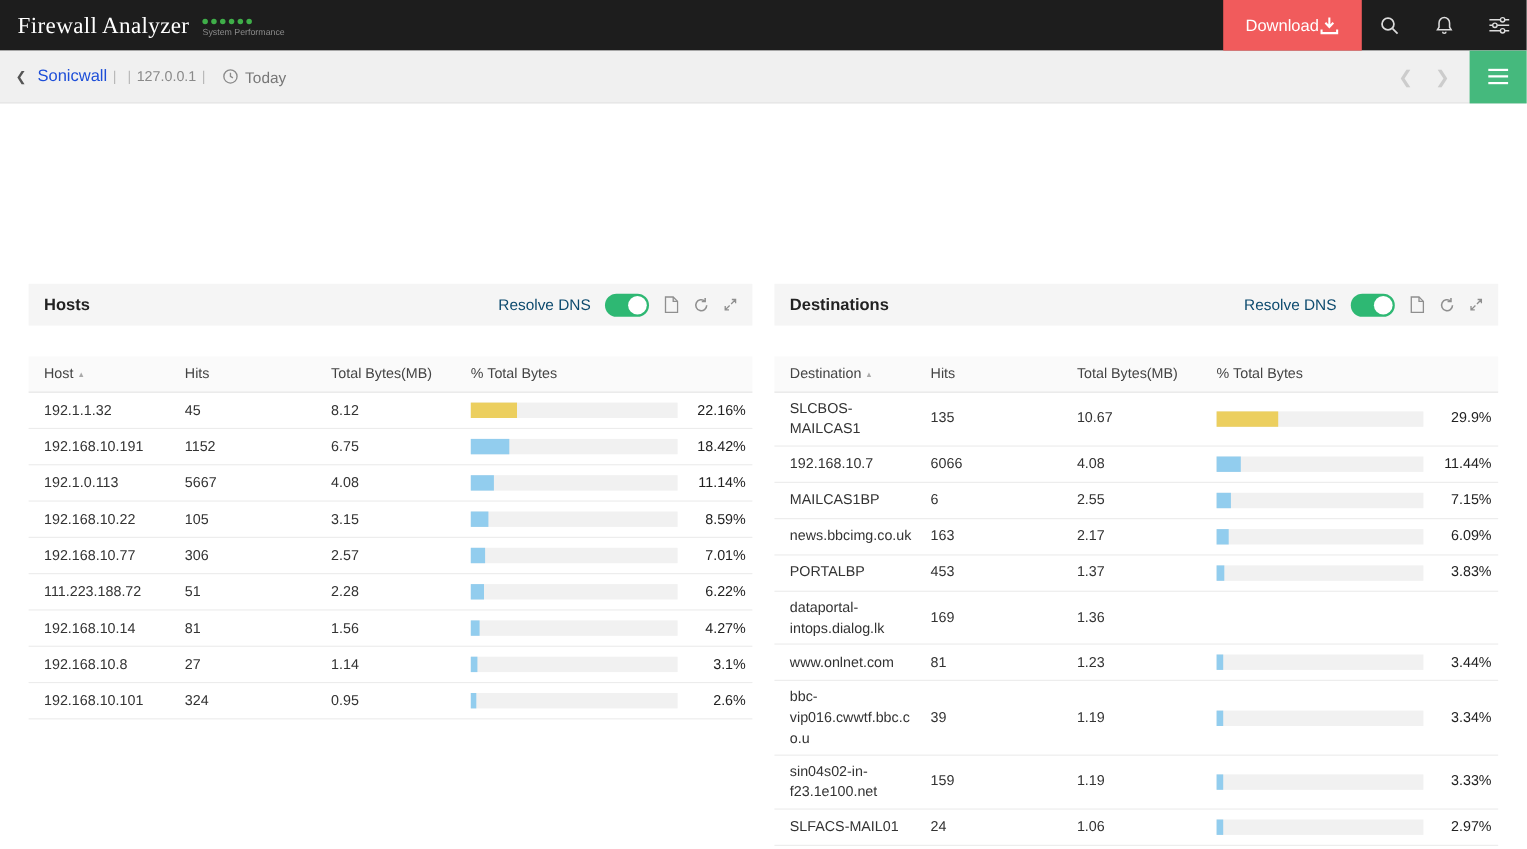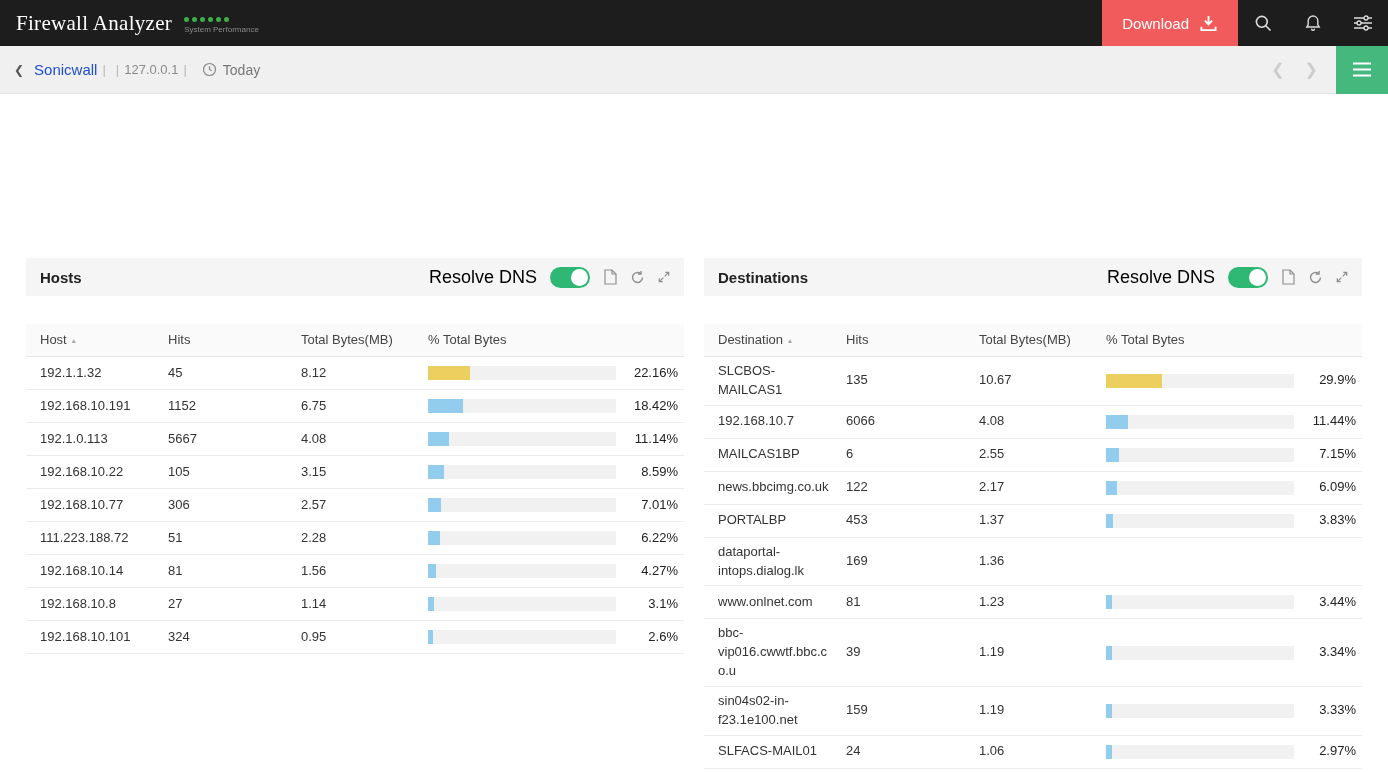--- a/index.html
+++ b/index.html
@@ -8,42 +8,42 @@
 
   
   .topbar{height:46px;background:#1d1d1d;display:flex;align-items:center;padding-left:16px}
   .brand{display:flex;align-items:center;gap:12px}
   .brand-title{font-family:"Liberation Serif",serif;color:#fff;font-size:21px;letter-spacing:.3px}
   .perf{display:flex;flex-direction:column;gap:3px;margin-top:4px;cursor:pointer}
   .dots{display:flex;gap:3px}
   .dots i{width:5px;height:5px;border-radius:50%;background:#3fae49;display:block}
   .perf-label{font-size:8px;color:#8a8a8a;white-space:nowrap}
   .topbar-right{margin-left:auto;display:flex;align-items:center}
-  .download-btn{height:46px;background:#f15b5c;border:none;color:#fff;font-size:15px;display:flex;align-items:center;gap:10px;padding:0 20px;cursor:pointer;font-family:inherit}
+  .download-btn{height:46px;background:#f15b5c;border:none;color:#fff;font-size:15px;display:flex;align-items:center;gap:0;padding:0 20px;cursor:pointer;font-family:inherit}
   .top-icon{width:50px;display:flex;justify-content:center;align-items:center;cursor:pointer;height:46px}
 
   
   .crumbbar{height:48px;background:#f0f0f0;display:flex;align-items:center;padding-left:14px;border-bottom:1px solid #e3e3e3}
   .back{color:#555;font-size:12px;margin-right:10px;cursor:pointer}
   .device{font-weight:normal;font-size:15px;color:#1d4ed8;cursor:pointer}
   .crumb-sep{color:#b8b8b8;font-size:13px;margin:0 5px}
   .crumb-ip{color:#8a8a8a;font-size:13px}
   .clock{margin:0 6px 0 10px;display:flex}
   .crumb-time{color:#777;font-size:14px;cursor:pointer}
   .crumb-right{margin-left:auto;display:flex;align-items:center}
   .pager{color:#cccccc;font-size:16px;padding:0 10px;cursor:pointer}
   .menu-btn{width:52px;height:48px;background:#45b97d;border:none;display:flex;align-items:center;justify-content:center;cursor:pointer;margin-left:8px}
 
   
   main{display:flex;gap:20px;padding:164px 26px 0}
   .panel{flex:1;min-width:0}
   .panel-head{height:38px;background:#f5f5f5;display:flex;align-items:center;padding:0 14px}
   .panel-title{font-size:15px;color:#222;font-weight:bold}
   .panel-tools{margin-left:auto;display:flex;align-items:center;gap:13px}
-  .resolve-label{font-size:18px;color:#000000}
+  .resolve-label{font-size:14px;color:#0c4a6e}
   .toggle{width:40px;height:21px;border-radius:11px;background:#2eb873;position:relative;display:inline-block;cursor:pointer}
   .toggle .knob{position:absolute;right:2px;top:2px;width:17px;height:17px;border-radius:50%;background:#fff;display:block}
   .tool-icon{display:flex;cursor:pointer}
 
   
   .table{margin-top:28px}
   .t-head,.t-row{display:grid;grid-template-columns:128px 133px 131px 1fr;align-items:center}
   .t-head{background:#fafafa;border-bottom:1px solid #e4e4e4;height:33px;font-size:13px;color:#444}
   .t-row{border-bottom:1px solid #ececec;min-height:33px;font-size:13px;color:#333;padding:5px 0}
   .cell{padding-left:14px;line-height:1.45;overflow-wrap:break-word;word-wrap:break-word}
@@ -336,21 +336,21 @@
             <div class="cell">2.55</div>
             <div class="cell barcell">
               <div class="track">
                 <span class="fill" style="width: 7.15%; background: rgb(146, 205, 238);"></span>
               </div>
               <span class="pct">7.15%</span>
             </div>
           </div>
           <div class="t-row">
             <div class="cell name">news.bbcimg.co.uk</div>
-            <div class="cell">122</div>
+            <div class="cell">163</div>
             <div class="cell">2.17</div>
             <div class="cell barcell">
               <div class="track">
                 <span class="fill" style="width: 6.09%; background: rgb(146, 205, 238);"></span>
               </div>
               <span class="pct">6.09%</span>
             </div>
           </div>
           <div class="t-row">
             <div class="cell name">PORTALBP</div>

